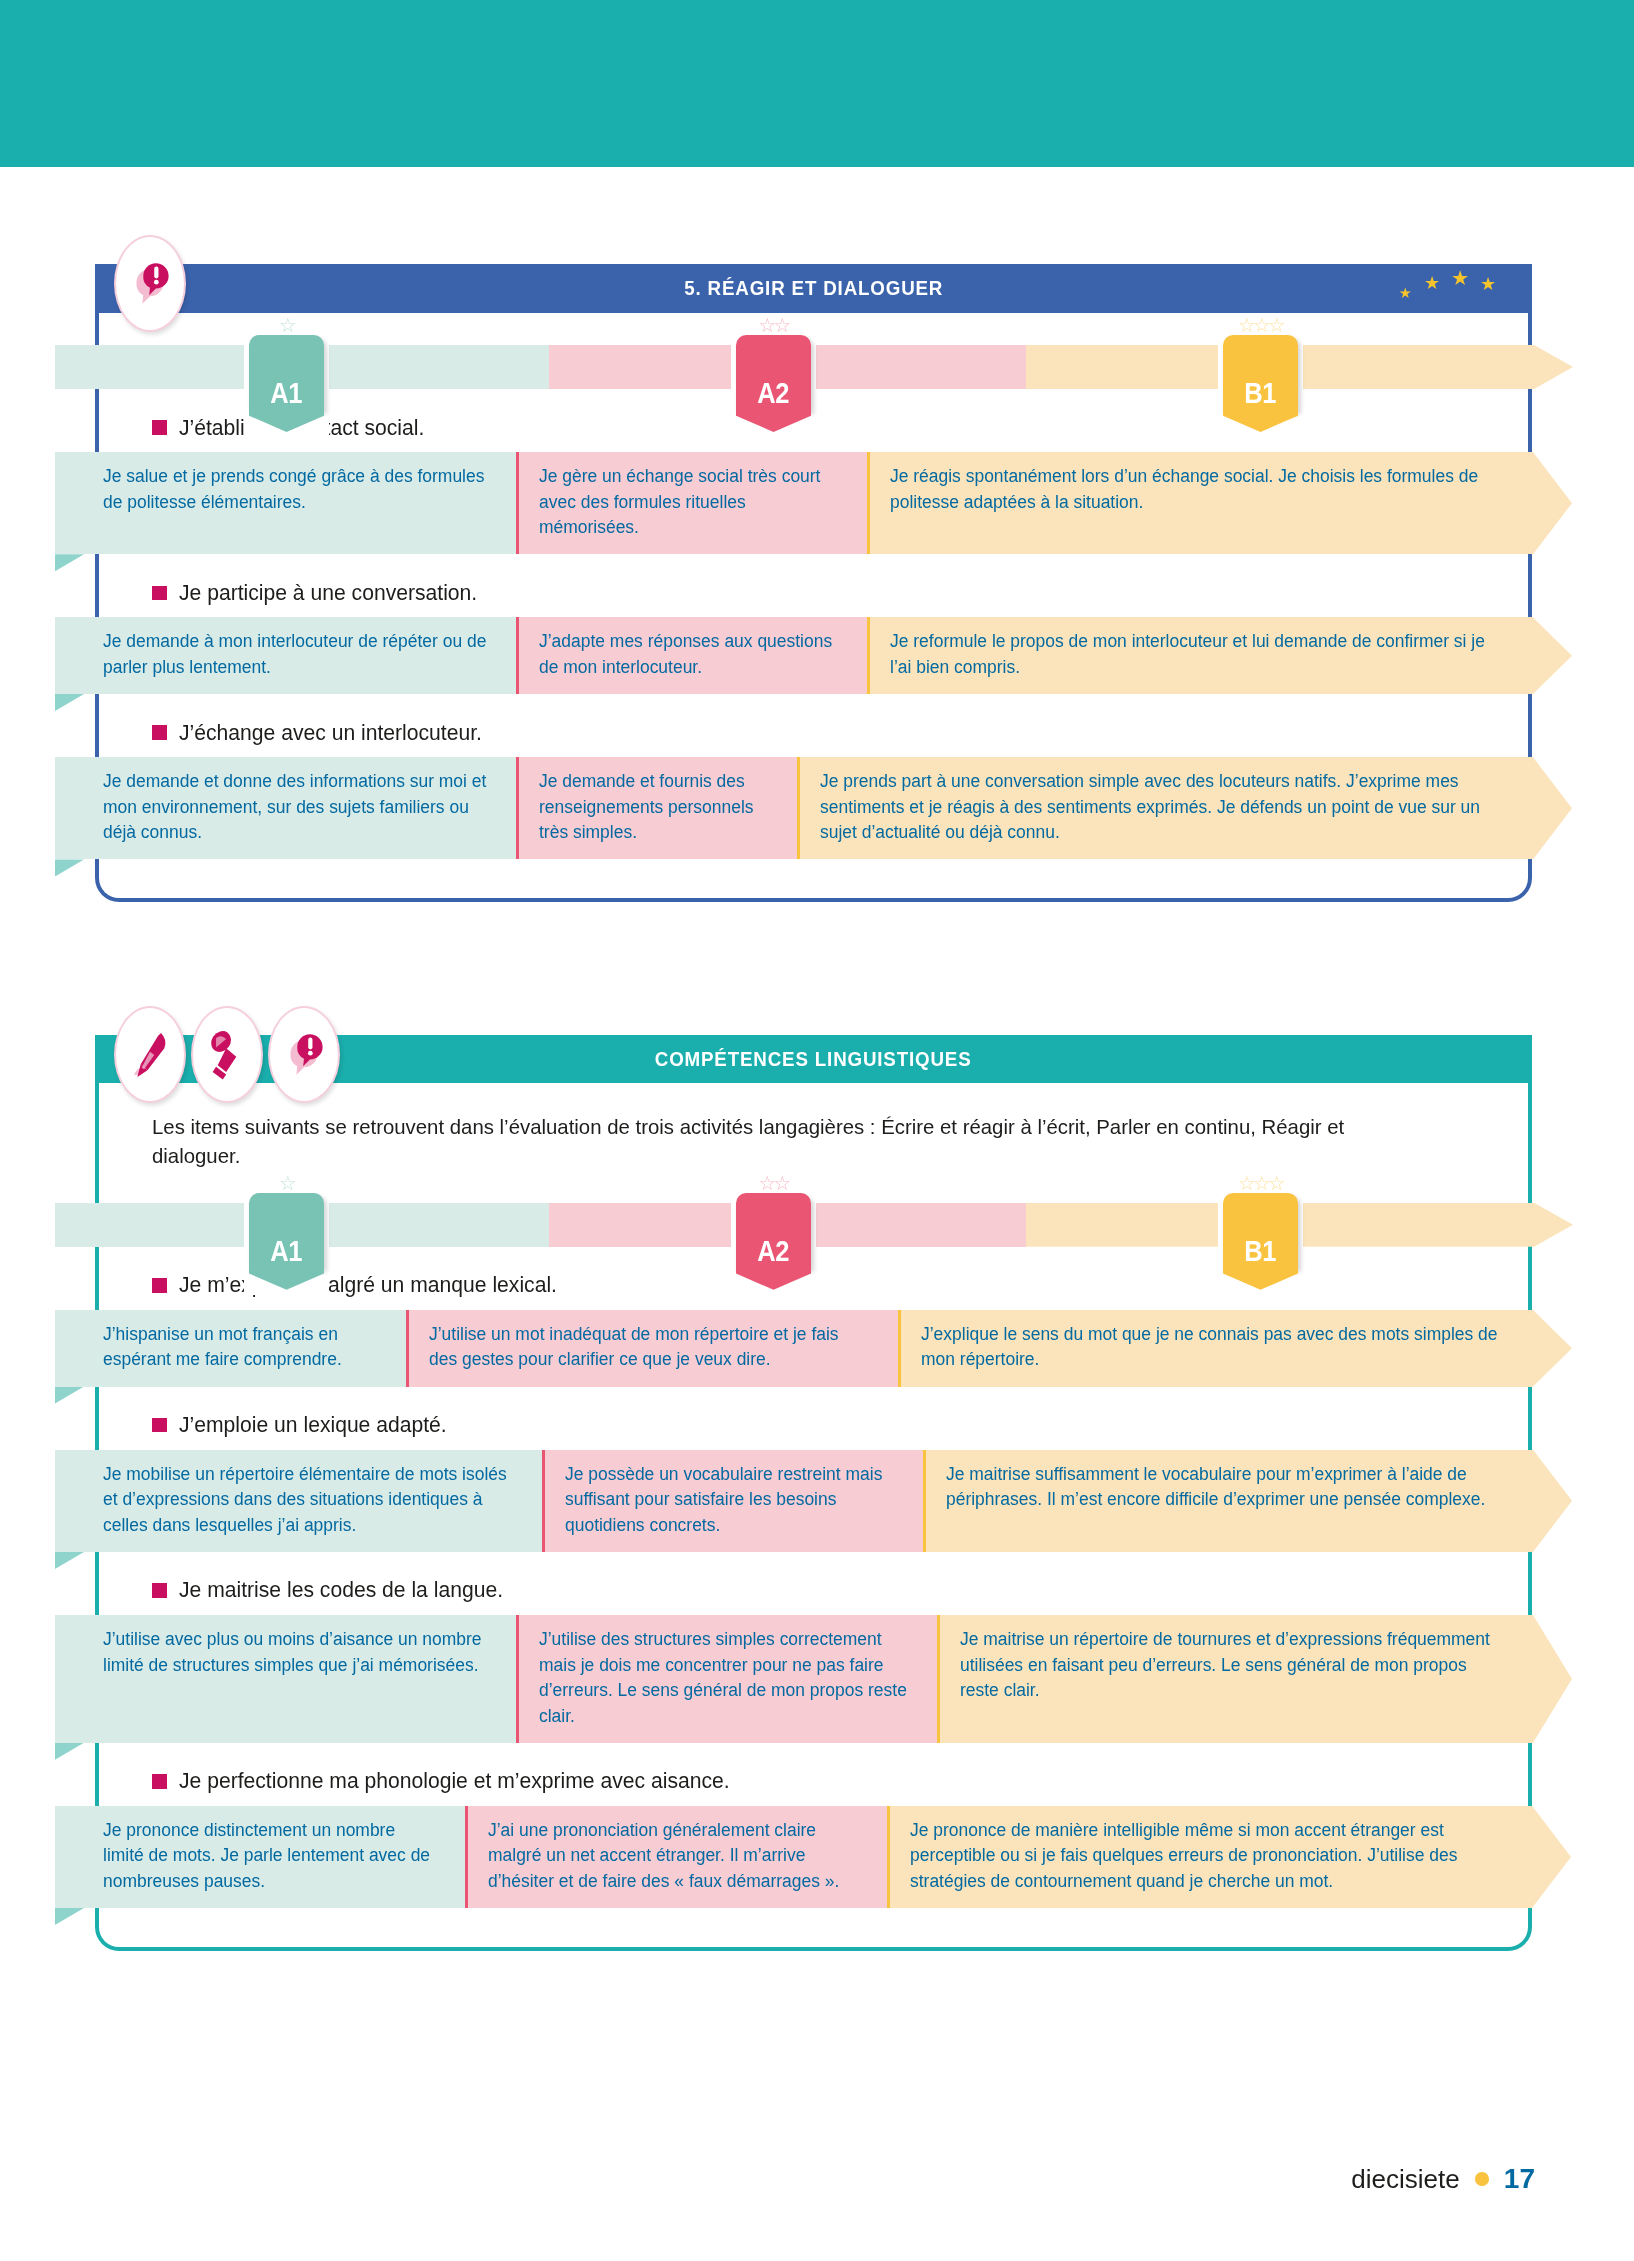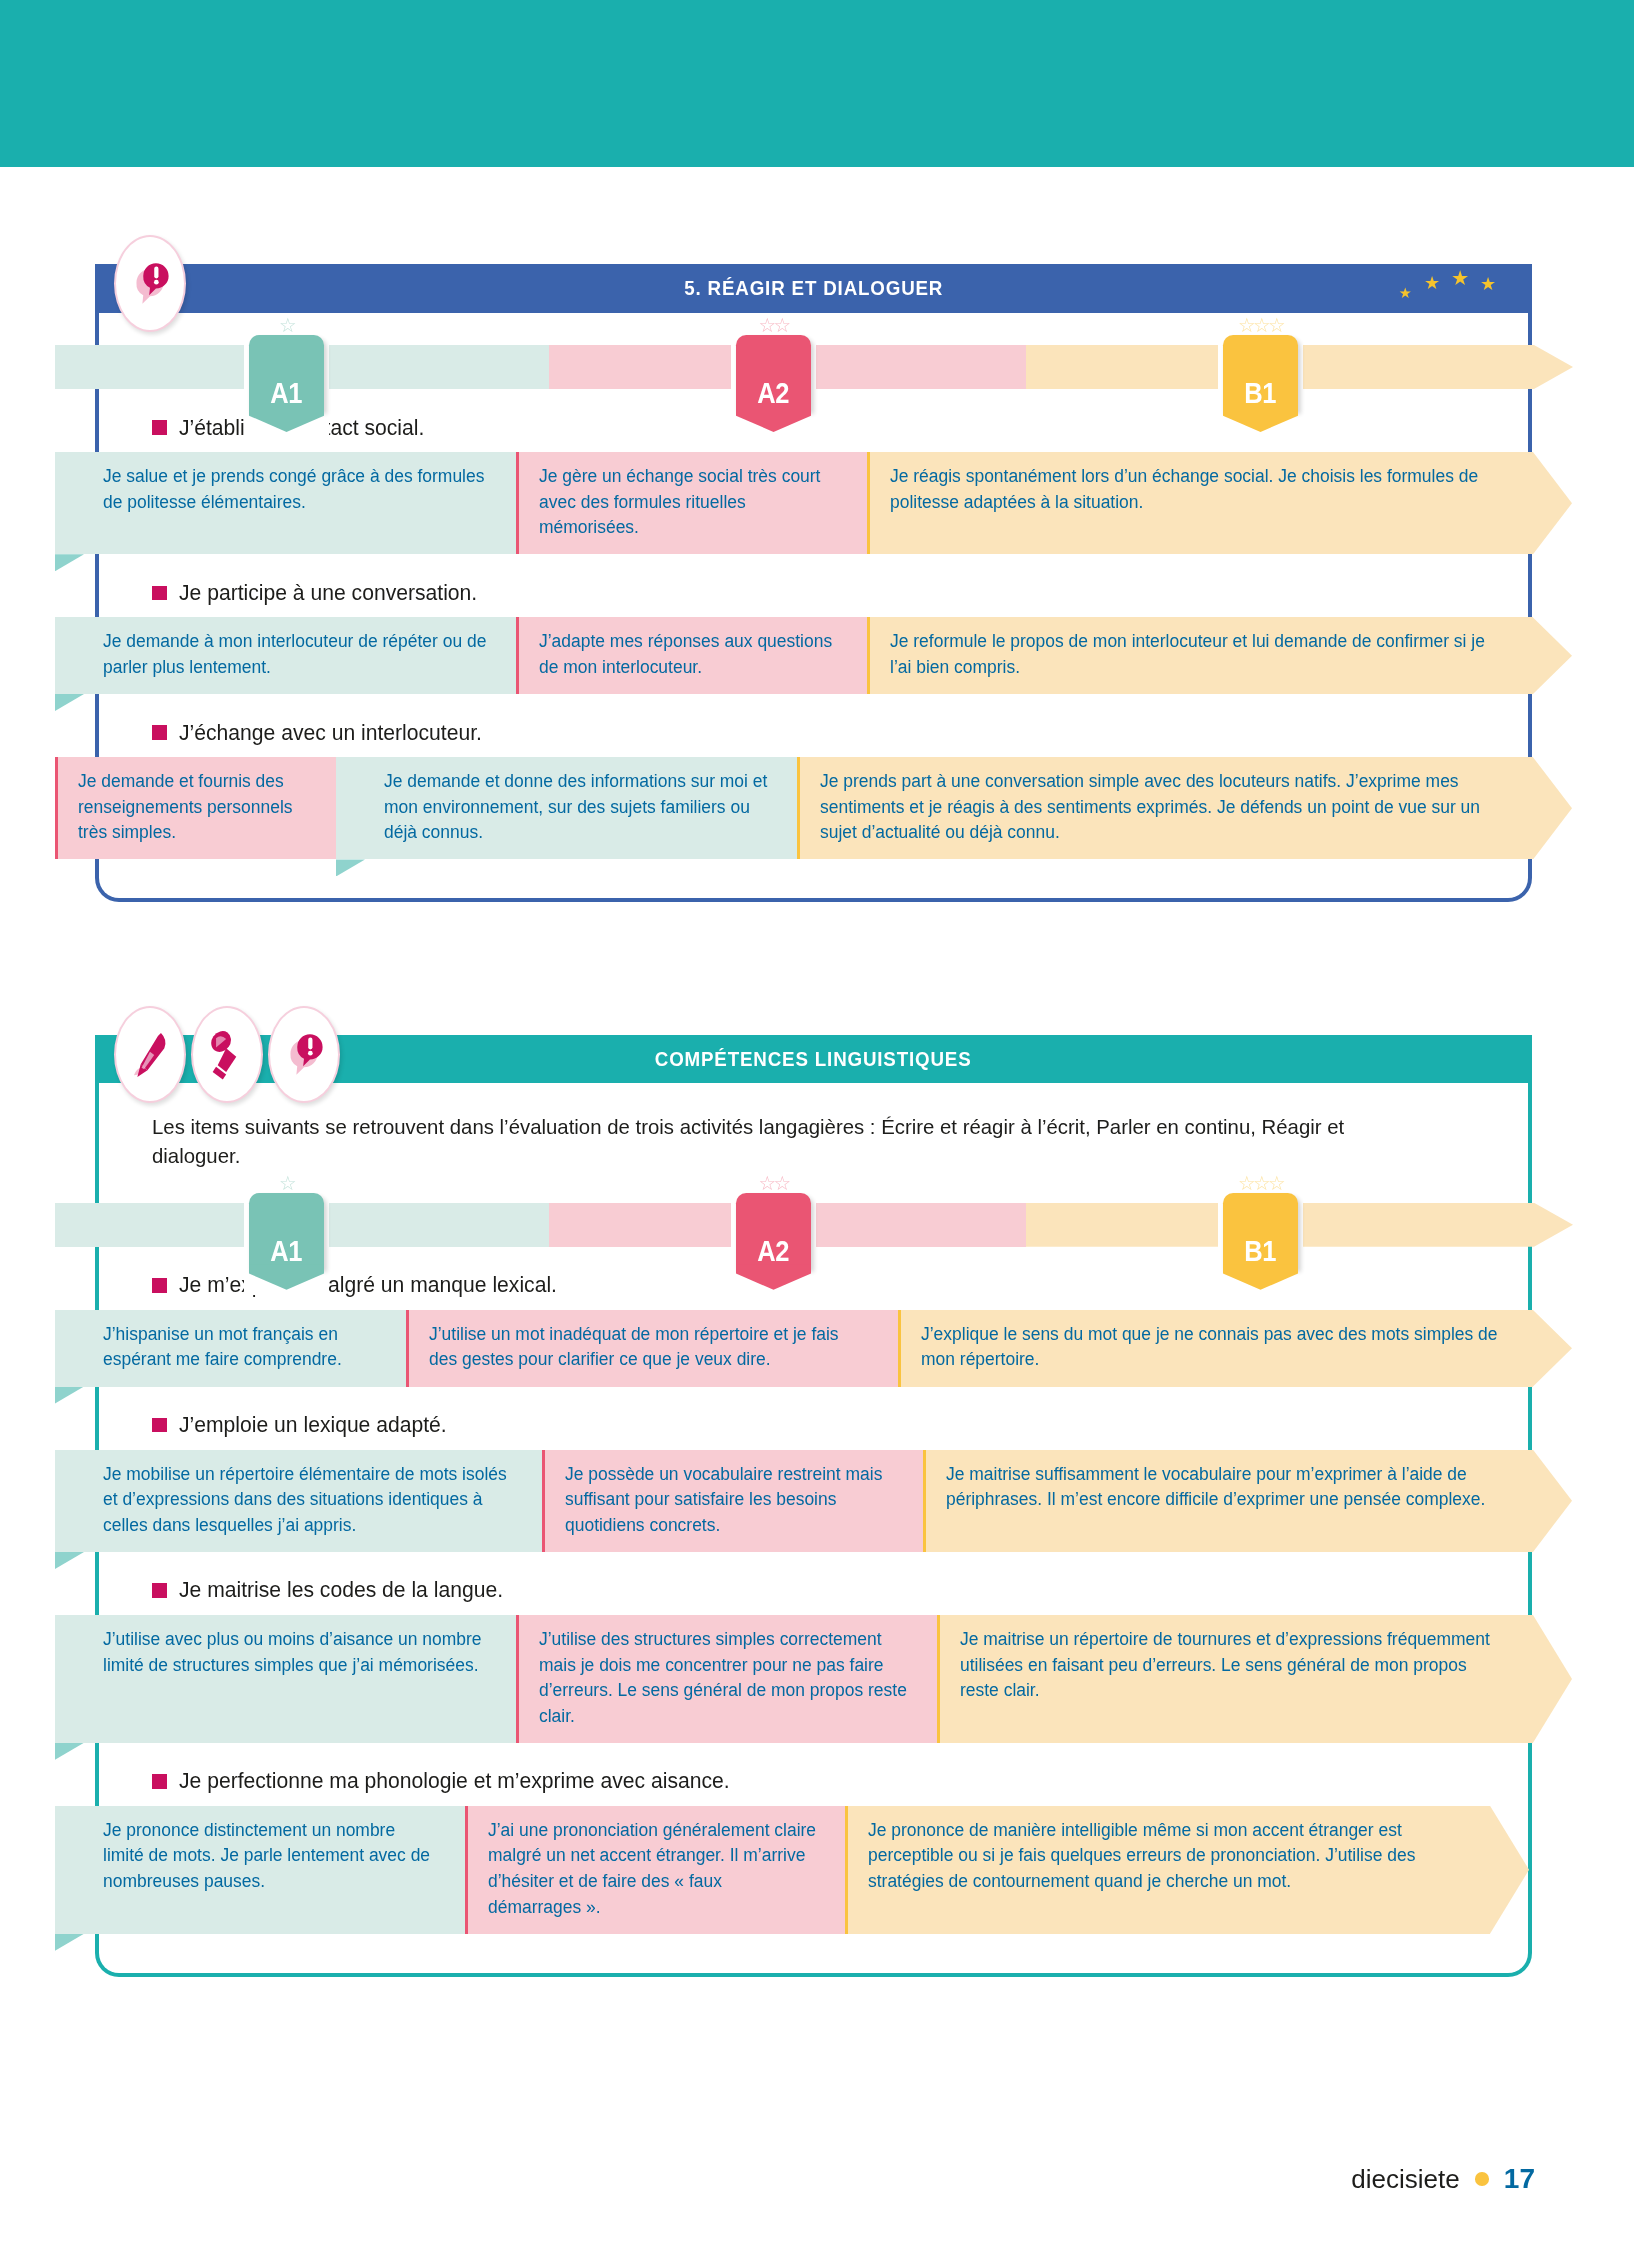--- a/index.html
+++ b/index.html
@@ -374,25 +374,25 @@
           </div>
         </div>
       </div>
 
       <div class="rowblock">
         <div class="rowtitle">
           <div class="bullet-sq"></div>
           <span class="rowtitle-text">J’échange avec un interlocuteur.</span>
         </div>
         <div class="cells">
+          <div class="cell cell-a1" style="width:461px">
+            <p>Je demande et donne des informations sur moi et mon environnement, sur des sujets familiers ou déjà connus.</p>
+          </div>
           <div class="cell cell-a2" style="width:281px">
             <p>Je demande et fournis des renseignements personnels très simples.</p>
-          </div>
-          <div class="cell cell-a1" style="width:461px">
-            <p>Je demande et donne des informations sur moi et mon environnement, sur des sujets familiers ou déjà connus.</p>
           </div>
           <div class="b1wrap" style="width:775px">
             <div class="cell cell-b1" style="width:736px">
               <p>Je prends part à une conversation simple avec des locuteurs natifs. J’exprime mes sentiments et je réagis à des sentiments exprimés. Je défends un point de vue sur un sujet d’actualité ou déjà connu.</p>
             </div>
             <div class="b1arrow"></div>
           </div>
         </div>
       </div>
 
@@ -530,21 +530,21 @@
 
       <div class="rowblock">
         <div class="rowtitle">
           <div class="bullet-sq"></div>
           <span class="rowtitle-text">Je perfectionne ma phonologie et m’exprime avec aisance.</span>
         </div>
         <div class="cells">
           <div class="cell cell-a1" style="width:410px">
             <p>Je prononce distinctement un nombre limité de mots. Je parle lentement avec de nombreuses pauses.</p>
           </div>
-          <div class="cell cell-a2" style="width:380px">
+          <div class="cell cell-a2" style="width:422px">
             <p>J’ai une prononciation généralement claire malgré un net accent étranger. Il m’arrive d’hésiter et de faire des « faux démarrages ».</p>
           </div>
           <div class="b1wrap" style="width:685px">
             <div class="cell cell-b1" style="width:645px">
               <p>Je prononce de manière intelligible même si mon accent étranger est perceptible ou si je fais quelques erreurs de prononciation. J’utilise des stratégies de contournement quand je cherche un mot.</p>
             </div>
             <div class="b1arrow"></div>
           </div>
         </div>
       </div>

